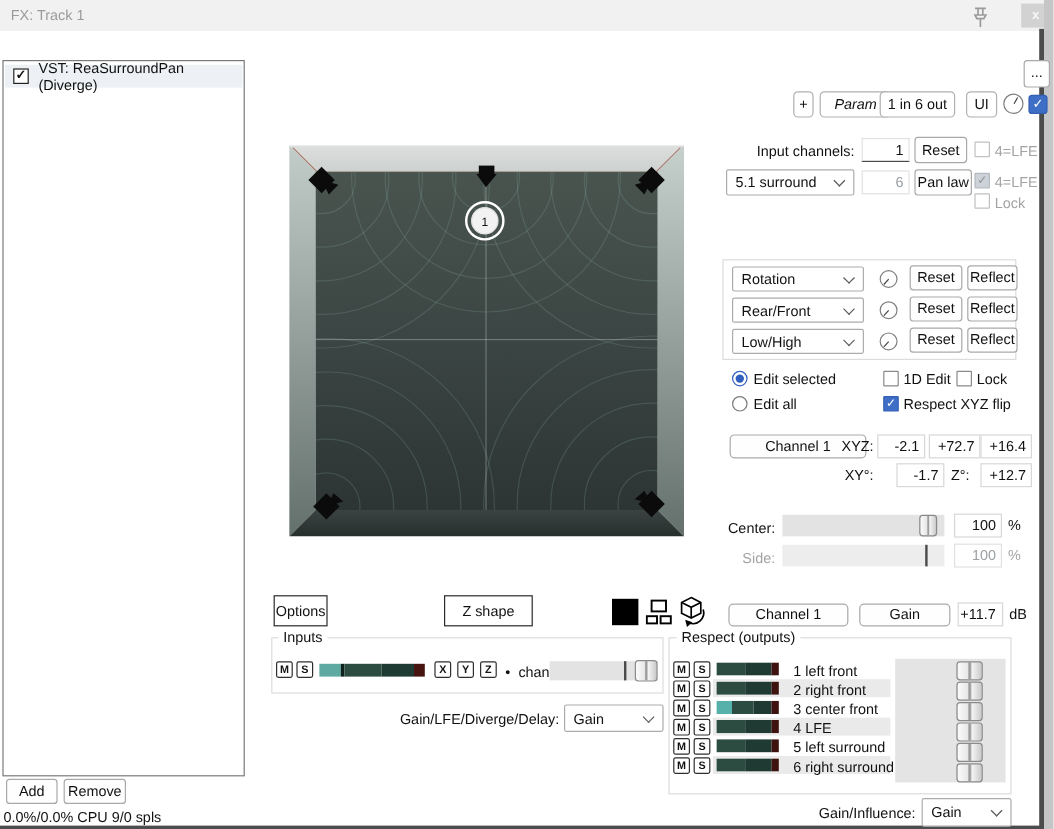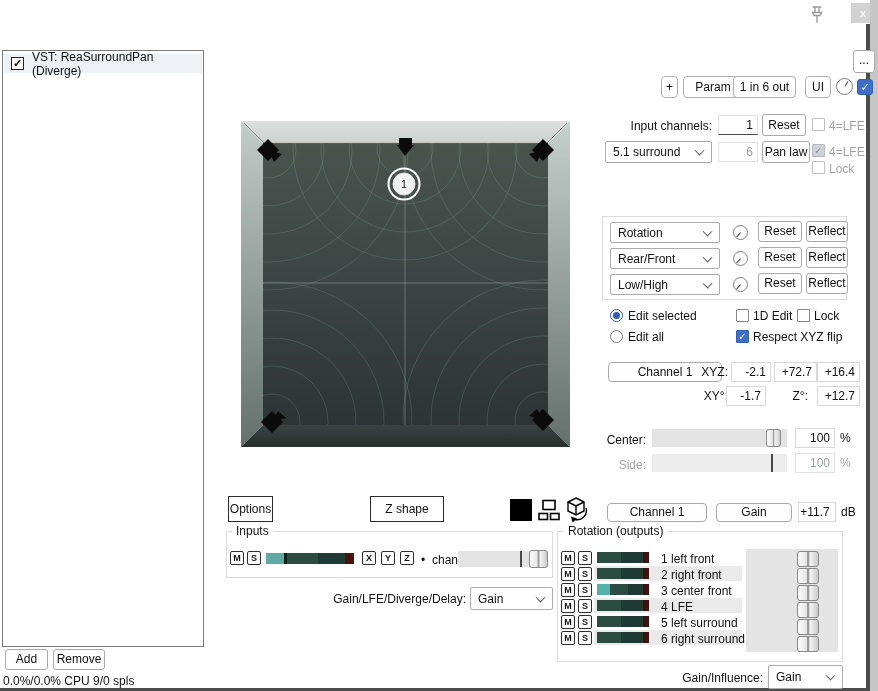--- a/index.html
+++ b/index.html
@@ -93,20 +93,23 @@
   .tool-btn { background:#fff; border:1px solid #2a2a2a; text-align:center; font-size:12px; }
   .black-square { background:#000; }
 
   svg text { font-family:"Liberation Sans", sans-serif; }
 </style>
 </head>
 <body>
 
 <div id="app">
 
+  <div class="abs titlebar">
+    <div class="abs title-text">FX: Track 1</div>
+  </div>
   <svg class="abs" style="left:806px; top:3px;" width="22" height="22" viewBox="0 0 22 22">
     <path d="M6.5 4 h9 M9 4 v5.5 M13 4 v5.5 M6.5 9.5 h9 l-1.6 3 h-5.8 z M11 12.5 v7" fill="none" stroke="#9a9a9a" stroke-width="1.4"></path>
   </svg>
   <div class="abs close-btn">x</div>
 
   <div class="abs menubar">
     <div class="abs menu-item" style="left:8px;">FX</div>
     <div class="abs menu-item" style="left:36px;">Edit</div>
     <div class="abs menu-item" style="left:69px;">Options</div>
   </div>
@@ -121,21 +124,21 @@
       <div class="fx-item-label">VST: ReaSurroundPan (Diverge)</div>
     </div>
   </div>
   <div class="abs win-btn" style="left:5px; top:649px; width:43px; height:21px; line-height:19px;">Add</div>
   <div class="abs win-btn" style="left:53px; top:649px; width:52px; height:21px; line-height:19px;">Remove</div>
   <div class="abs status-text">0.0%/0.0% CPU 9/0 spls</div>
 
   <div class="abs win-btn more-btn">...</div>
 
   <div class="abs rbtn" style="left:661px; top:76px; width:17px; height:22px; line-height:20px;">+</div>
-  <div class="abs rbtn" style="left:683px; top:76px; width:60px; height:22px; line-height:20px;">Param</div>
+  <div class="abs rbtn" style="left:683px; top:76px; width:60px; height:22px; line-height:20px;font-style:italic;">Param</div>
   <div class="abs rbtn" style="left:733px; top:76px; width:63px; height:22px; line-height:20px;">1 in 6 out</div>
   <div class="abs rbtn" style="left:805px; top:76px; width:26px; height:22px; line-height:20px;">UI</div>
   <div class="abs knob ne" style="left:836px; top:78px; width:17px; height:17px;"></div>
   <div class="abs blue-check" style="left:857px; top:79px; width:16px; height:16px;">✓</div>
 
   <svg class="abs" style="left:241px; top:121px;" width="329" height="326" viewBox="0 0 329 326">
     <defs>
       <linearGradient id="gTop" x1="0" y1="0" x2="0" y2="1">
         <stop offset="0" stop-color="#dedfde"></stop>
           <stop offset="1" stop-color="#ccd1cf"></stop>
@@ -299,21 +302,21 @@
   <div class="abs chk checked-blue" style="left:736px; top:330px;">✓</div>
   <div class="abs lbl" style="left:753px; top:330px;">Respect XYZ flip</div>
 
   <div class="abs win-btn" style="left:608px; top:362px; width:114px; height:20px; line-height:18px; border-radius:4px;">Channel 1</div>
   <div class="abs lbl right" style="left:690px; top:365px; width:38px;">XYZ:</div>
   <div class="abs field" style="left:731px; top:362px; width:40px; height:20px;">-2.1</div>
   <div class="abs field" style="left:774px; top:362px; width:43px; height:20px;">+72.7</div>
   <div class="abs field" style="left:817px; top:362px; width:43px; height:20px;">+16.4</div>
 
   <div class="abs lbl right" style="left:690px; top:389px; width:38px;">XY°:</div>
-  <div class="abs field" style="left:726px; top:386px; width:40px; height:20px;">-1.7</div>
+  <div class="abs field" style="left:747px; top:386px; width:40px; height:20px;">-1.7</div>
   <div class="abs lbl right" style="left:782px; top:389px; width:26px;">Z°:</div>
   <div class="abs field" style="left:817px; top:386px; width:43px; height:20px;">+12.7</div>
 
   <div class="abs lbl right" style="left:600px; top:433px; width:46px;">Center:</div>
   <div class="abs slider-track" style="left:652px; top:429px; width:135px; height:18px;">
     <div class="abs thumb3d" style="left:114px; top:0; width:15px; height:18px;"></div>
   </div>
   <div class="abs field" style="left:795px; top:428px; width:40px; height:20px;">100</div>
   <div class="abs lbl" style="left:840px; top:431px;">%</div>
 
@@ -365,21 +368,21 @@
     <div class="abs thumb3d" style="left:71px; top:-1px; width:19px; height:18px;"></div>
   </div>
 
   <div class="abs lbl right" style="left:316px; top:592px; width:150px;">Gain/LFE/Diverge/Delay:</div>
   <div class="abs combo" style="left:470px; top:587px; width:83px; height:23px;">
     <span class="val">Gain</span>
     <span class="chev"></span>
   </div>
 
   <div class="abs group-frame" style="left:557px; top:531px; width:286px; height:131px;"></div>
-  <span class="abs group-label" style="left:564px; top:524px;">Rotation (outputs)</span>
+  <span class="abs group-label" style="left:564px; top:524px;">Respect (outputs)</span>
 
   <div class="abs alt-band" style="left:594px; top:566px; width:148px; height:15px;"></div>
   <div class="abs alt-band" style="left:594px; top:598px; width:148px; height:15px;"></div>
   <div class="abs alt-band" style="left:594px; top:630px; width:148px; height:15px;"></div>
 
   <div class="abs box13" style="left:561px; top:551px;">M</div>
   <div class="abs box13" style="left:578px; top:551px;">S</div>
   <div class="abs meter" style="left:597px; top:552px; width:58px; height:11px;"><span style="display: inline-block; height: 100%; vertical-align: top; width: 42%; background: rgb(44, 76, 66);"></span><span style="display: inline-block; height: 100%; vertical-align: top; width: 38%; background: rgb(31, 58, 50);"></span><span style="display: inline-block; height: 100%; vertical-align: top; width: 9%; background: rgb(62, 19, 15);"></span></div>
   <div class="abs lbl" style="left:661px; top:552px;">1 left front</div>
 

